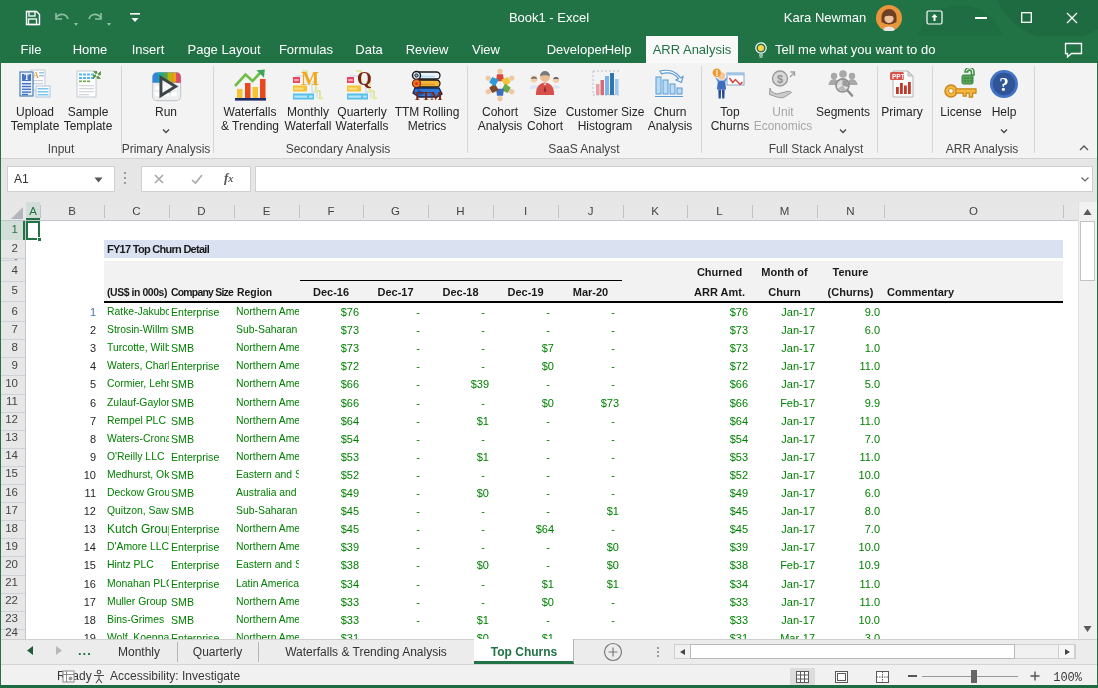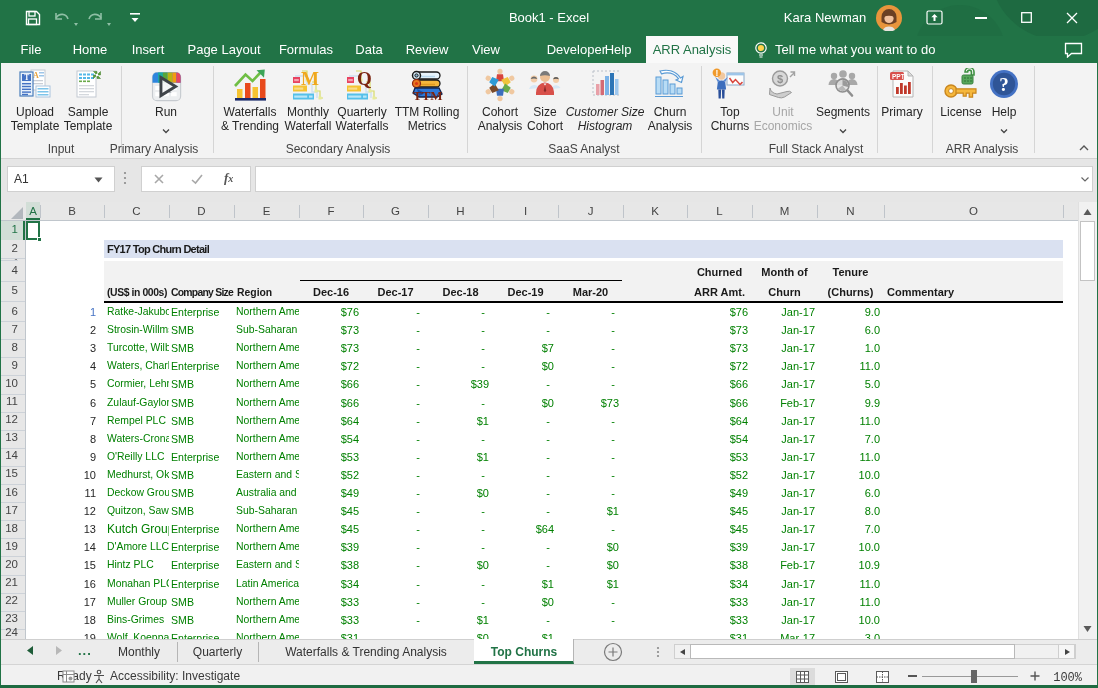--- a/index.html
+++ b/index.html
@@ -315,21 +315,21 @@
 <path d="M13 8 a5 5 0 0 1 10 0 a9 4 0 0 0 -10 0 z" fill="#7a7a7a"></path>
 <path d="M9 25 a9 10 0 0 1 18 -1 l0 3 l-18 0 z" fill="#d8504a"></path>
 <path d="M16.5 15.5 l1.5 2 l1.5 -2 z" fill="#f5f5f5"></path>
           <path d="M18 17.5 l1.2 5 l-1.2 2 l-1.2 -2 z" fill="#8a2a2a"></path>
 </svg></div>
       <div class="rlbl">
         <div style="color:#262626">Size</div>
         <div style="color:#262626">Cohort</div>
       </div>
     </div>
-<div class="rbtn" style="left:560px;width:90px;font-style:italic;">
+<div class="rbtn" style="left:560px;width:90px;">
       <div style="height:35px"><svg width="34" height="32" viewBox="0 0 34 32">
 <g stroke="#b9bfc8" stroke-width="1" stroke-dasharray="2 2">
             <path d="M5 3 v24 M5 27 h26 M5 3 h26"></path>
           </g>
 <rect x="8" y="16" width="3.5" height="11" fill="#e8a0a8"></rect>
 <rect x="12.5" y="12" width="3.5" height="15" fill="#d46a74"></rect>
 <rect x="17" y="8" width="4" height="19" fill="#7cb3e8"></rect>
 <rect x="22" y="5" width="4" height="22" fill="#2e75b6"></rect>
 <rect x="27" y="11" width="3.5" height="16" fill="#9ec7ee"></rect>
 </svg></div>
@@ -458,21 +458,21 @@
       <path d="M2 2.5 L5 5.5 L8 2.5" fill="none" stroke="#444" stroke-width="1.3"></path>
     </svg>
 <div class="gsep" style="left:121px"></div>
 <div class="gsep" style="left:213px"></div>
 <div class="gsep" style="left:467px"></div>
 <div class="gsep" style="left:701px"></div>
 <div class="gsep" style="left:877px"></div>
 <div class="gsep" style="left:932px"></div>
 <div class="gsep" style="left:1034px"></div>
 <div class="glbl" style="left:-19px;width:160px;">Input</div>
-<div class="glbl" style="left:74px;width:160px;">Primary Analysis</div>
+<div class="glbl" style="left:86px;width:160px;">Primary Analysis</div>
 <div class="glbl" style="left:258px;width:160px;">Secondary Analysis</div>
 <div class="glbl" style="left:504px;width:160px;">SaaS Analyst</div>
 <div class="glbl" style="left:736px;width:160px;">Full Stack Analyst</div>
 <div class="glbl" style="left:902px;width:160px;">ARR Analysis</div>
 <svg class="abs" style="left:1079px;top:144px" width="10" height="8" viewBox="0 0 10 8">
       <path d="M2 2.5 L5 5.5 L8 2.5" fill="none" stroke="#555" stroke-width="1.3"></path>
     </svg>
 <svg class="abs" style="left:1078px;top:144px" width="13" height="9" viewBox="0 0 13 9"></svg>
 <div class="abs" style="left:1075px;top:140px;width:20px;height:14px;background:#f3f3f3;"></div>
 <svg class="abs" style="left:1078px;top:144px" width="12" height="8" viewBox="0 0 12 8">

